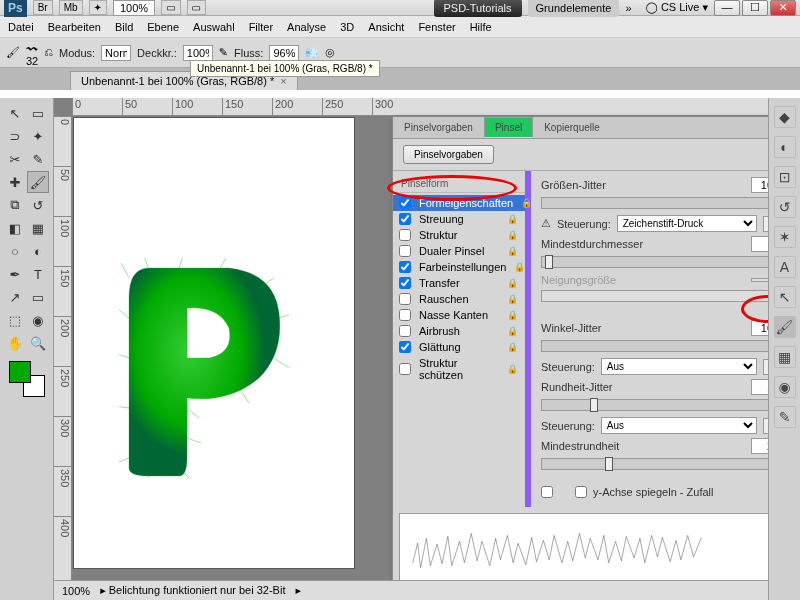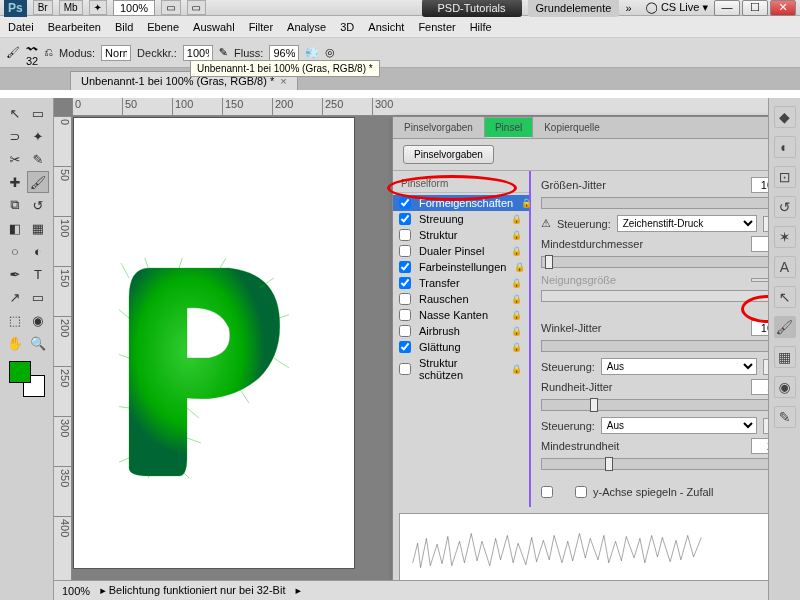--- a/index.html
+++ b/index.html
@@ -2,21 +2,21 @@
 <html><head>
 <meta charset="utf-8">
 <style>
 * { box-sizing: border-box; margin: 0; padding: 0; font-family: Tahoma, Arial, sans-serif; font-size: 11px; }
 body { background: #fff; width: 800px; height: 600px; overflow: hidden; position: relative; }
 .titlebar { height: 16px; background: linear-gradient(#e8e8e8,#d5d5d5); border-bottom: 1px solid #aaa; display: flex; align-items: center; padding: 0 4px; gap: 6px; }
 .titlebar .ps { background: #1c4a6e; color: #9cd; font-weight: bold; padding: 2px 4px; font-size: 12px; }
 .titlebar .tb-btn { background:#ddd; border:1px solid #aaa; padding:1px 4px; font-size:10px; }
 .titlebar .dropdown { background:#fff; border:1px solid #999; padding:1px 6px; }
 .titlebar .spacer { flex: 1; }
-.titlebar .tab { background: linear-gradient(#555,#222); color:#eee; padding:3px 16px; border-radius:3px; font-size:11px; }
+.titlebar .tab { background: linear-gradient(#555,#222); color:#eee; padding:3px 10px; border-radius:3px; font-size:11px; }
 .titlebar .tab2 { background:#ccc; padding:3px 8px; border-radius:3px; }
 .titlebar .winbtns { display:flex; gap:2px; }
 .titlebar .winbtn { width:26px; height:16px; border:1px solid #888; background:linear-gradient(#f8f8f8,#ddd); border-radius:2px; text-align:center; line-height:13px; font-size:11px;}
 .titlebar .winbtn.close { background:linear-gradient(#e77,#c33); color:#fff; }
 .menubar { height:22px; background:#e8e8e8; border-bottom:1px solid #ccc; display:flex; align-items:center; padding:0 8px; gap:14px; }
 .menubar span { cursor:default; }
 .optionsbar { height:30px; background:#d9d9d9; border-bottom:1px solid #aaa; display:flex; align-items:center; padding:0 6px; gap:6px; position:relative; }
 .optionsbar .lbl { color:#222; }
 .optionsbar input.val { width:30px; border:1px solid #999; padding:1px 3px; background:#fff; }
 .optionsbar .tooltip { position:absolute; left:190px; top:22px; background:#fffff0; border:1px solid #999; padding:2px 6px; font-size:10px; z-index:50; }
@@ -43,21 +43,21 @@
 .rightdock .ric { width:22px; height:22px; background:#d0d0d0; border:1px solid #bbb; border-radius:2px; font-size:14px; text-align:center; line-height:20px; color:#444;}
 
 .brushpanel { position:absolute; left:338px; top:18px; width:412px; height:484px; background:#d6d6d6; border:1px solid #888; box-shadow:2px 2px 6px rgba(0,0,0,.3); display:flex; flex-direction:column; }
 .bp-tabs { display:flex; background:#c8c8c8; border-bottom:1px solid #999; height:22px; align-items:flex-end; }
 .bp-tabs .t { padding:4px 10px; font-size:10px; color:#444; border:1px solid transparent; }
 .bp-tabs .t.act { background:#22c55e; border:1px solid #999; border-bottom:1px solid #d6d6d6; }
 .bp-body { flex:1; display:flex; flex-direction:column; }
 .bp-top { padding:6px 10px; }
 .bp-top button { background:linear-gradient(#f4f4f4,#ddd); border:1px solid #888; border-radius:3px; padding:3px 10px; font-size:10px; }
 .bp-mid { flex:1; display:flex; border-top:1px solid #aaa; }
-.bp-left { width:138px; border-right:2px solid #8b5cf6; padding:4px 0; }
+.bp-left { width:138px; border-right:6px solid #8b5cf6; padding:4px 0; }
 .bp-left .hdr { padding:3px 8px; font-size:10px; color:#555; border-bottom:1px solid #bbb; margin-bottom:2px;}
 .bp-left .opt { display:flex; align-items:center; padding:2px 6px; gap:8px; font-size:10px; position:relative; }
 .bp-left .opt .lock { margin-left:auto; color:#777; font-size:9px; }
 .bp-left .opt.sel { background:#3874d1; color:#fff; }
 .bp-right { flex:1; padding:6px 10px; display:flex; flex-direction:column; gap:4px; font-size:10px; color:#333; }
 .bp-right .row { display:flex; align-items:center; gap:6px; }
 .bp-right .row .lbl { flex:0 0 auto; }
 .bp-right .row .val { margin-left:auto; width:42px; border:1px solid #999; padding:1px 3px; background:#fff; text-align:right; }
 .bp-right .slider { height:12px; background:#ccc; border:1px solid #999; position:relative; margin-bottom:2px; }
 .bp-right .slider .thumb { position:absolute; top:-2px; width:8px; height:14px; background:#eee; border:1px solid #555; }

